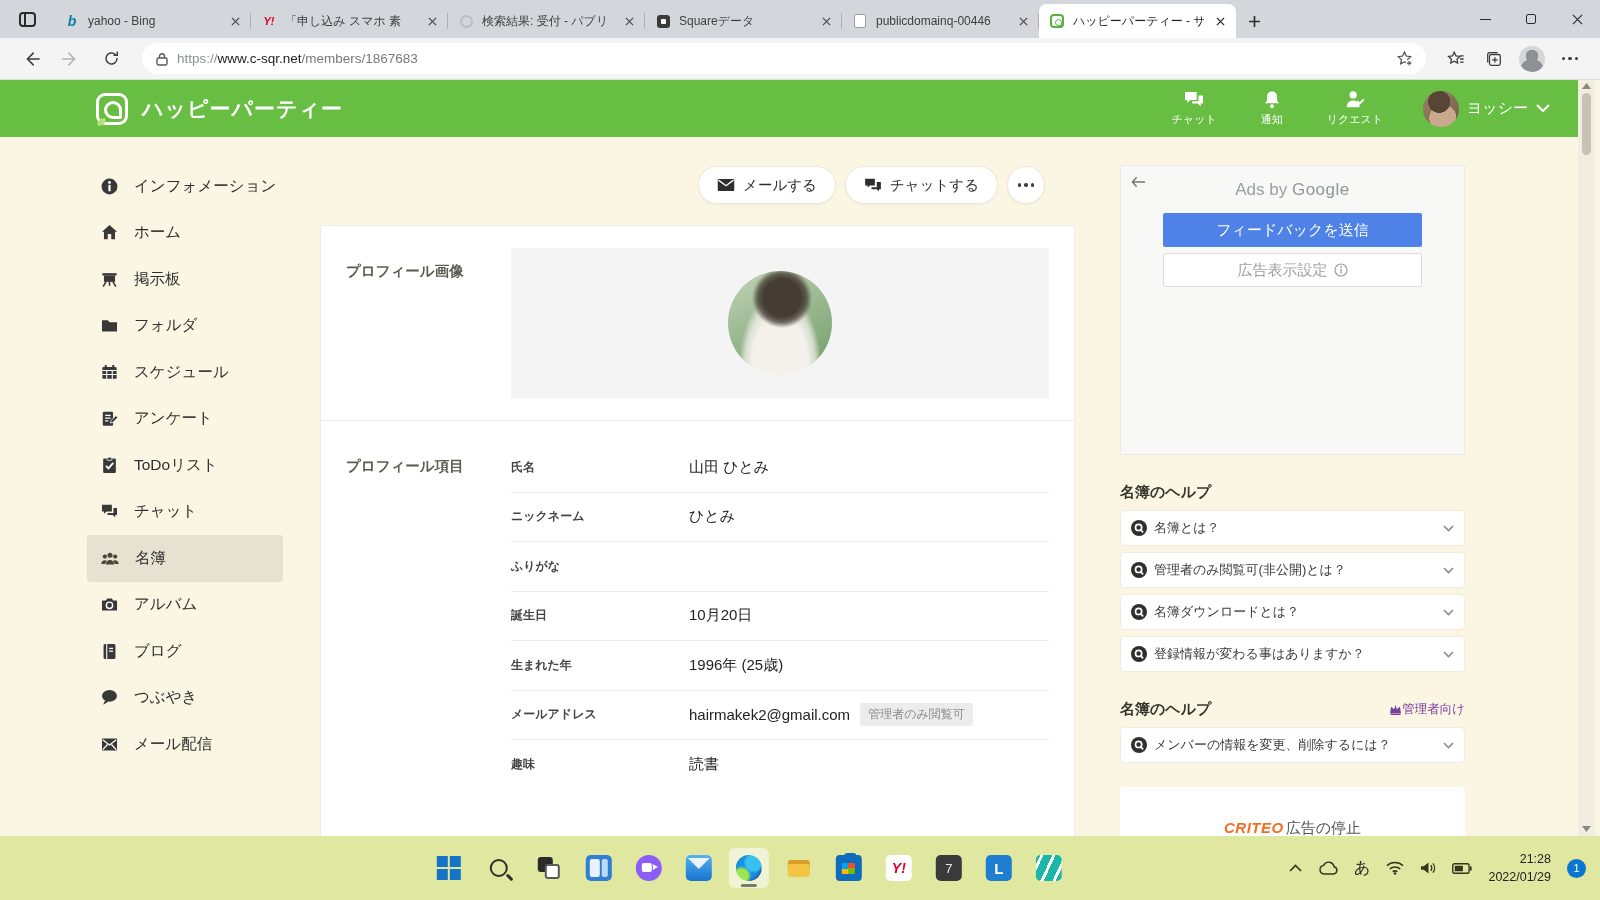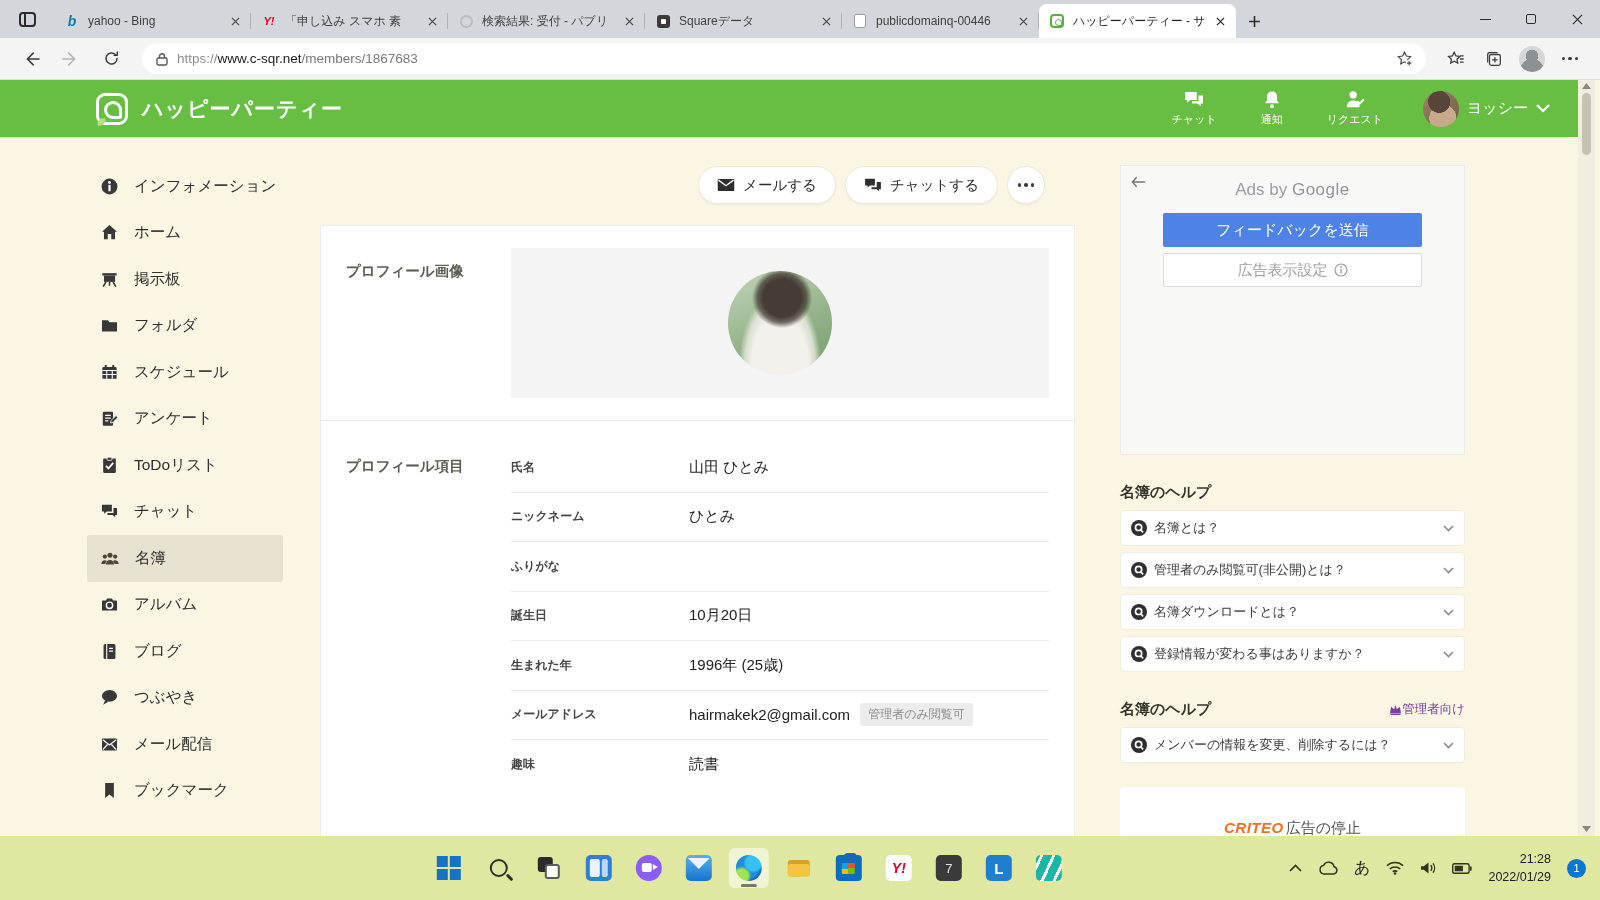--- a/index.html
+++ b/index.html
@@ -436,26 +436,20 @@
           </svg>
         <span>つぶやき</span>
       </div>
       <div class="sbitem">
         <svg width="19" height="19" viewBox="0 0 24 24">
             <rect x="2.5" y="4.5" width="19" height="15" rx="1" fill="#383838"></rect>
             <path d="M3.5 6l8.5 6.5L20.5 6M3.5 18.5 9.5 12M20.5 18.5 14.5 12" stroke="#fff" stroke-width="1.6" fill="none"></path>
           </svg>
         <span>メール配信</span>
       </div>
-      <div class="sbitem">
-        <svg width="19" height="19" viewBox="0 0 24 24" fill="#383838">
-            <path d="M6.5 2.5h11V21.5l-5.5-4.6L6.5 21.5z"></path>
-          </svg>
-        <span>ブックマーク</span>
-      </div>
     </div>
 
     <div class="actions">
       <div class="pillbtn">
         <svg width="18" height="14" viewBox="0 0 24 18">
             <rect x="1" y="1" width="22" height="16" rx="1" fill="#2e2e2e"></rect>
             <path d="M2 2.5l10 7.5 10-7.5" stroke="#fff" stroke-width="1.8" fill="none"></path>
           </svg>
         <span>メールする</span>
       </div>

